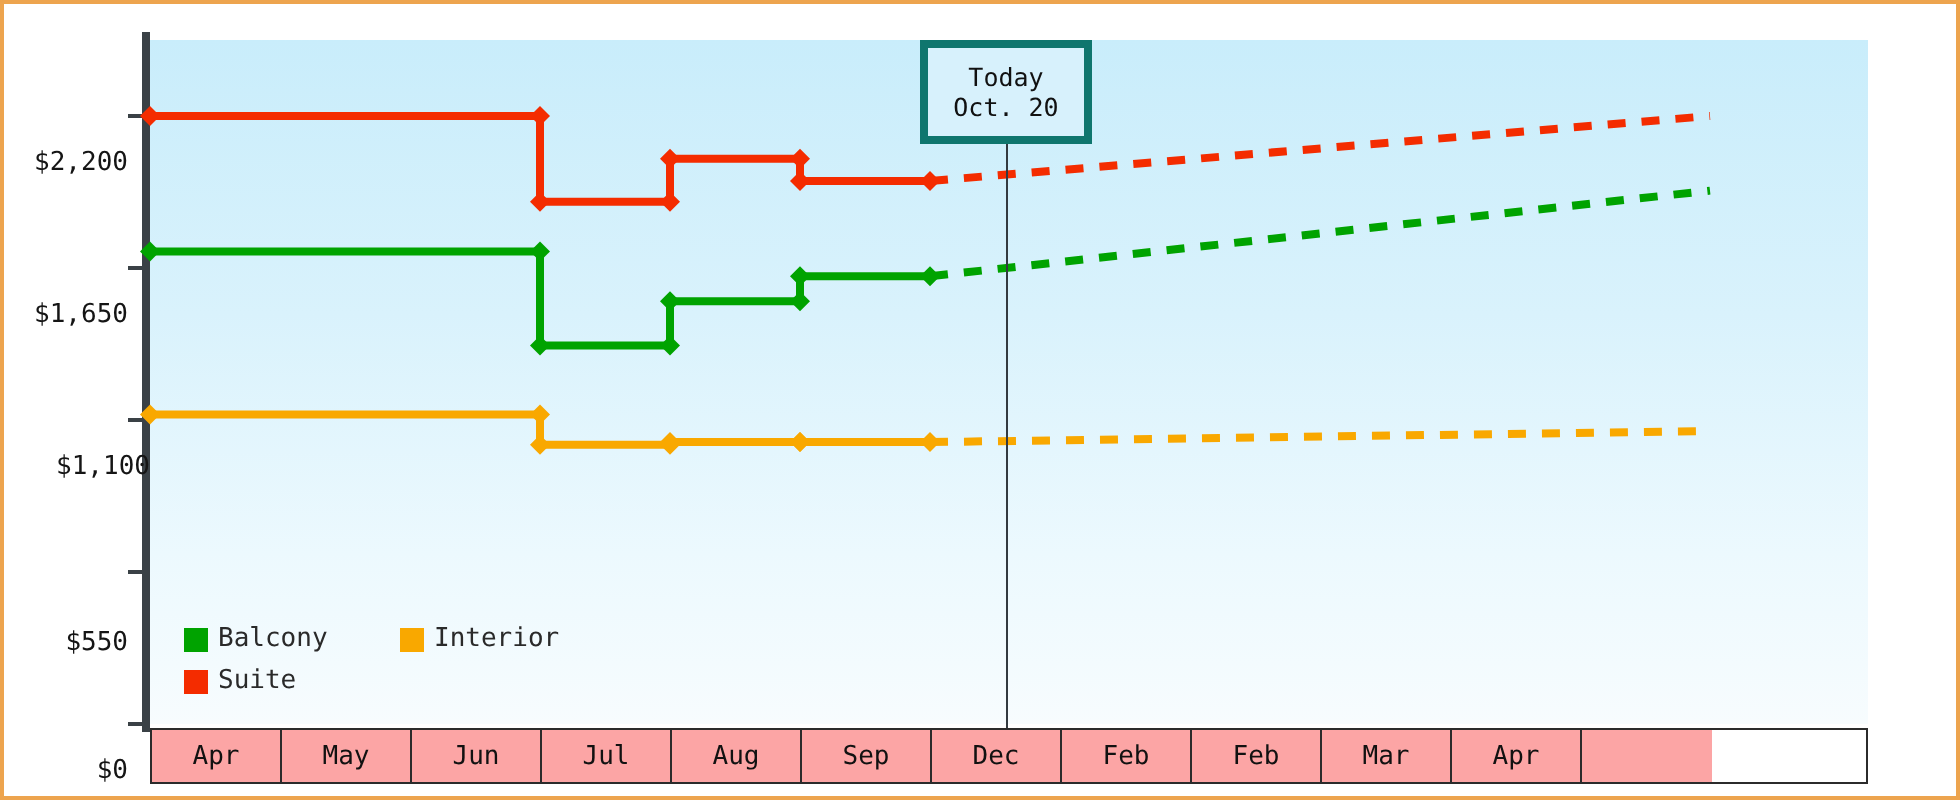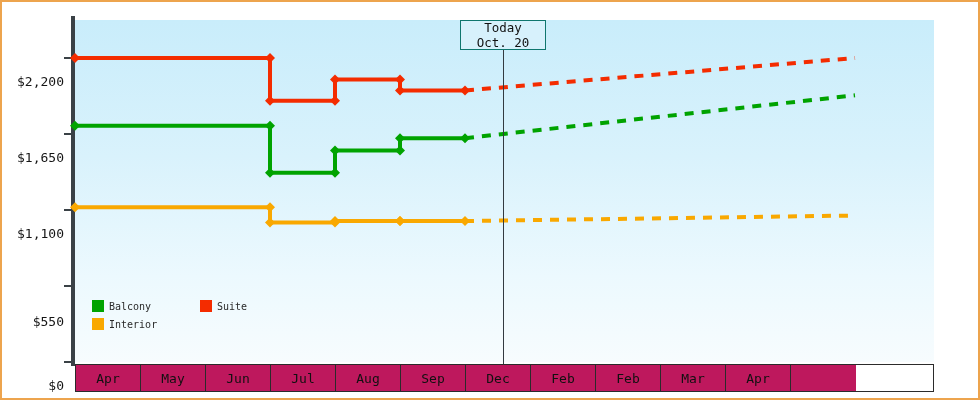--- a/index.html
+++ b/index.html
@@ -67,56 +67,56 @@
   }
   .xcell {
     width: 65px;
     border-right: 1px solid #2b2b2b;
     box-sizing: border-box;
     display: flex;
     align-items: center;
     justify-content: center;
     font-size: 13px;
     color: #111111;
-    background: #be185d;
+    background: #fca5a5;
   }
   .xcell:last-child { border-right: none; }
   #todayline {
     position: absolute;
     left: 501px;
     top: 18px;
     width: 1px;
     height: 344px;
     background: #333a40;
   }
   #todaybox {
     position: absolute;
     left: 458px;
     top: 18px;
     width: 86px;
-    height: 30px;
-    border: 1px solid #0f766e;
+    height: 52px;
+    border: 4px solid #0f766e;
     background: #d7f1fc;
     box-sizing: border-box;
     display: flex;
     flex-direction: column;
     align-items: center;
     justify-content: center;
     line-height: 15px;
     font-size: 12.5px;
     color: #111;
   }
   #legend {
     position: absolute;
     left: 90px;
-    top: 298px;
+    top: 310px;
     display: grid;
     grid-template-columns: 108px 108px;
     grid-row-gap: 6px;
-    font-size: 10px;
+    font-size: 13px;
     color: #2a2a2a;
   }
   .legend-item { display: flex; align-items: center; }
   .swatch {
     width: 12px; height: 12px;
     margin-right: 5px;
     display: inline-block;
   }
   svg { position: absolute; left: 0; top: 0; }
 </style>
@@ -127,21 +127,21 @@
 
   <div id="plot"></div>
 
   <div id="yaxis"></div>
 
   <div id="ylabels">
       <div class="ylab" style="top: 47px;">$2,200</div>
       <div class="ytick-mark" style="top: 55px;"></div>
       <div class="ylab" style="top: 123px;">$1,650</div>
       <div class="ytick-mark" style="top: 131px;"></div>
-      <div class="ylab" style="top: 199px;">$1,100</div>
+      <div class="ylab" style="top: 199px; padding-left: 11px;">$1,100</div>
       <div class="ytick-mark" style="top: 207px;"></div>
       <div class="ylab" style="top: 287px;">$550</div>
       <div class="ytick-mark" style="top: 283px;"></div>
       <div class="ylab" style="top: 351px;">$0</div>
       <div class="ytick-mark" style="top: 359px;"></div>
     </div>
 
   <svg id="lines" width="980" height="400">
       <polyline points="73,56 268,56 268,98.83636363636361 333,98.83636363636361 333,77.41818181818184 398,77.41818181818184 398,88.4727272727273 463,88.4727272727273" fill="none" stroke="#f42c00" stroke-width="4" stroke-linecap="round" stroke-linejoin="miter"></polyline>
       <path d="M73 51 L78 56 L73 61 L68 56 Z" fill="#f42c00"></path>
@@ -180,26 +180,26 @@
     <div>Today</div>
     <div>Oct. 20</div>
   </div>
 
   <div id="legend">
       <div class="legend-item">
         <span class="swatch" style="background: rgb(0, 163, 0);"></span>
         <span>Balcony</span>
       </div>
       <div class="legend-item">
+        <span class="swatch" style="background: rgb(249, 168, 0);"></span>
+        <span>Interior</span>
+      </div>
+      <div class="legend-item">
         <span class="swatch" style="background: rgb(244, 44, 0);"></span>
         <span>Suite</span>
-      </div>
-      <div class="legend-item">
-        <span class="swatch" style="background: rgb(249, 168, 0);"></span>
-        <span>Interior</span>
       </div>
     </div>
 
   <div id="xaxis-strip" style="width: 859px;">
       <div class="xcell">Apr</div>
       <div class="xcell">May</div>
       <div class="xcell">Jun</div>
       <div class="xcell">Jul</div>
       <div class="xcell">Aug</div>
       <div class="xcell">Sep</div>

